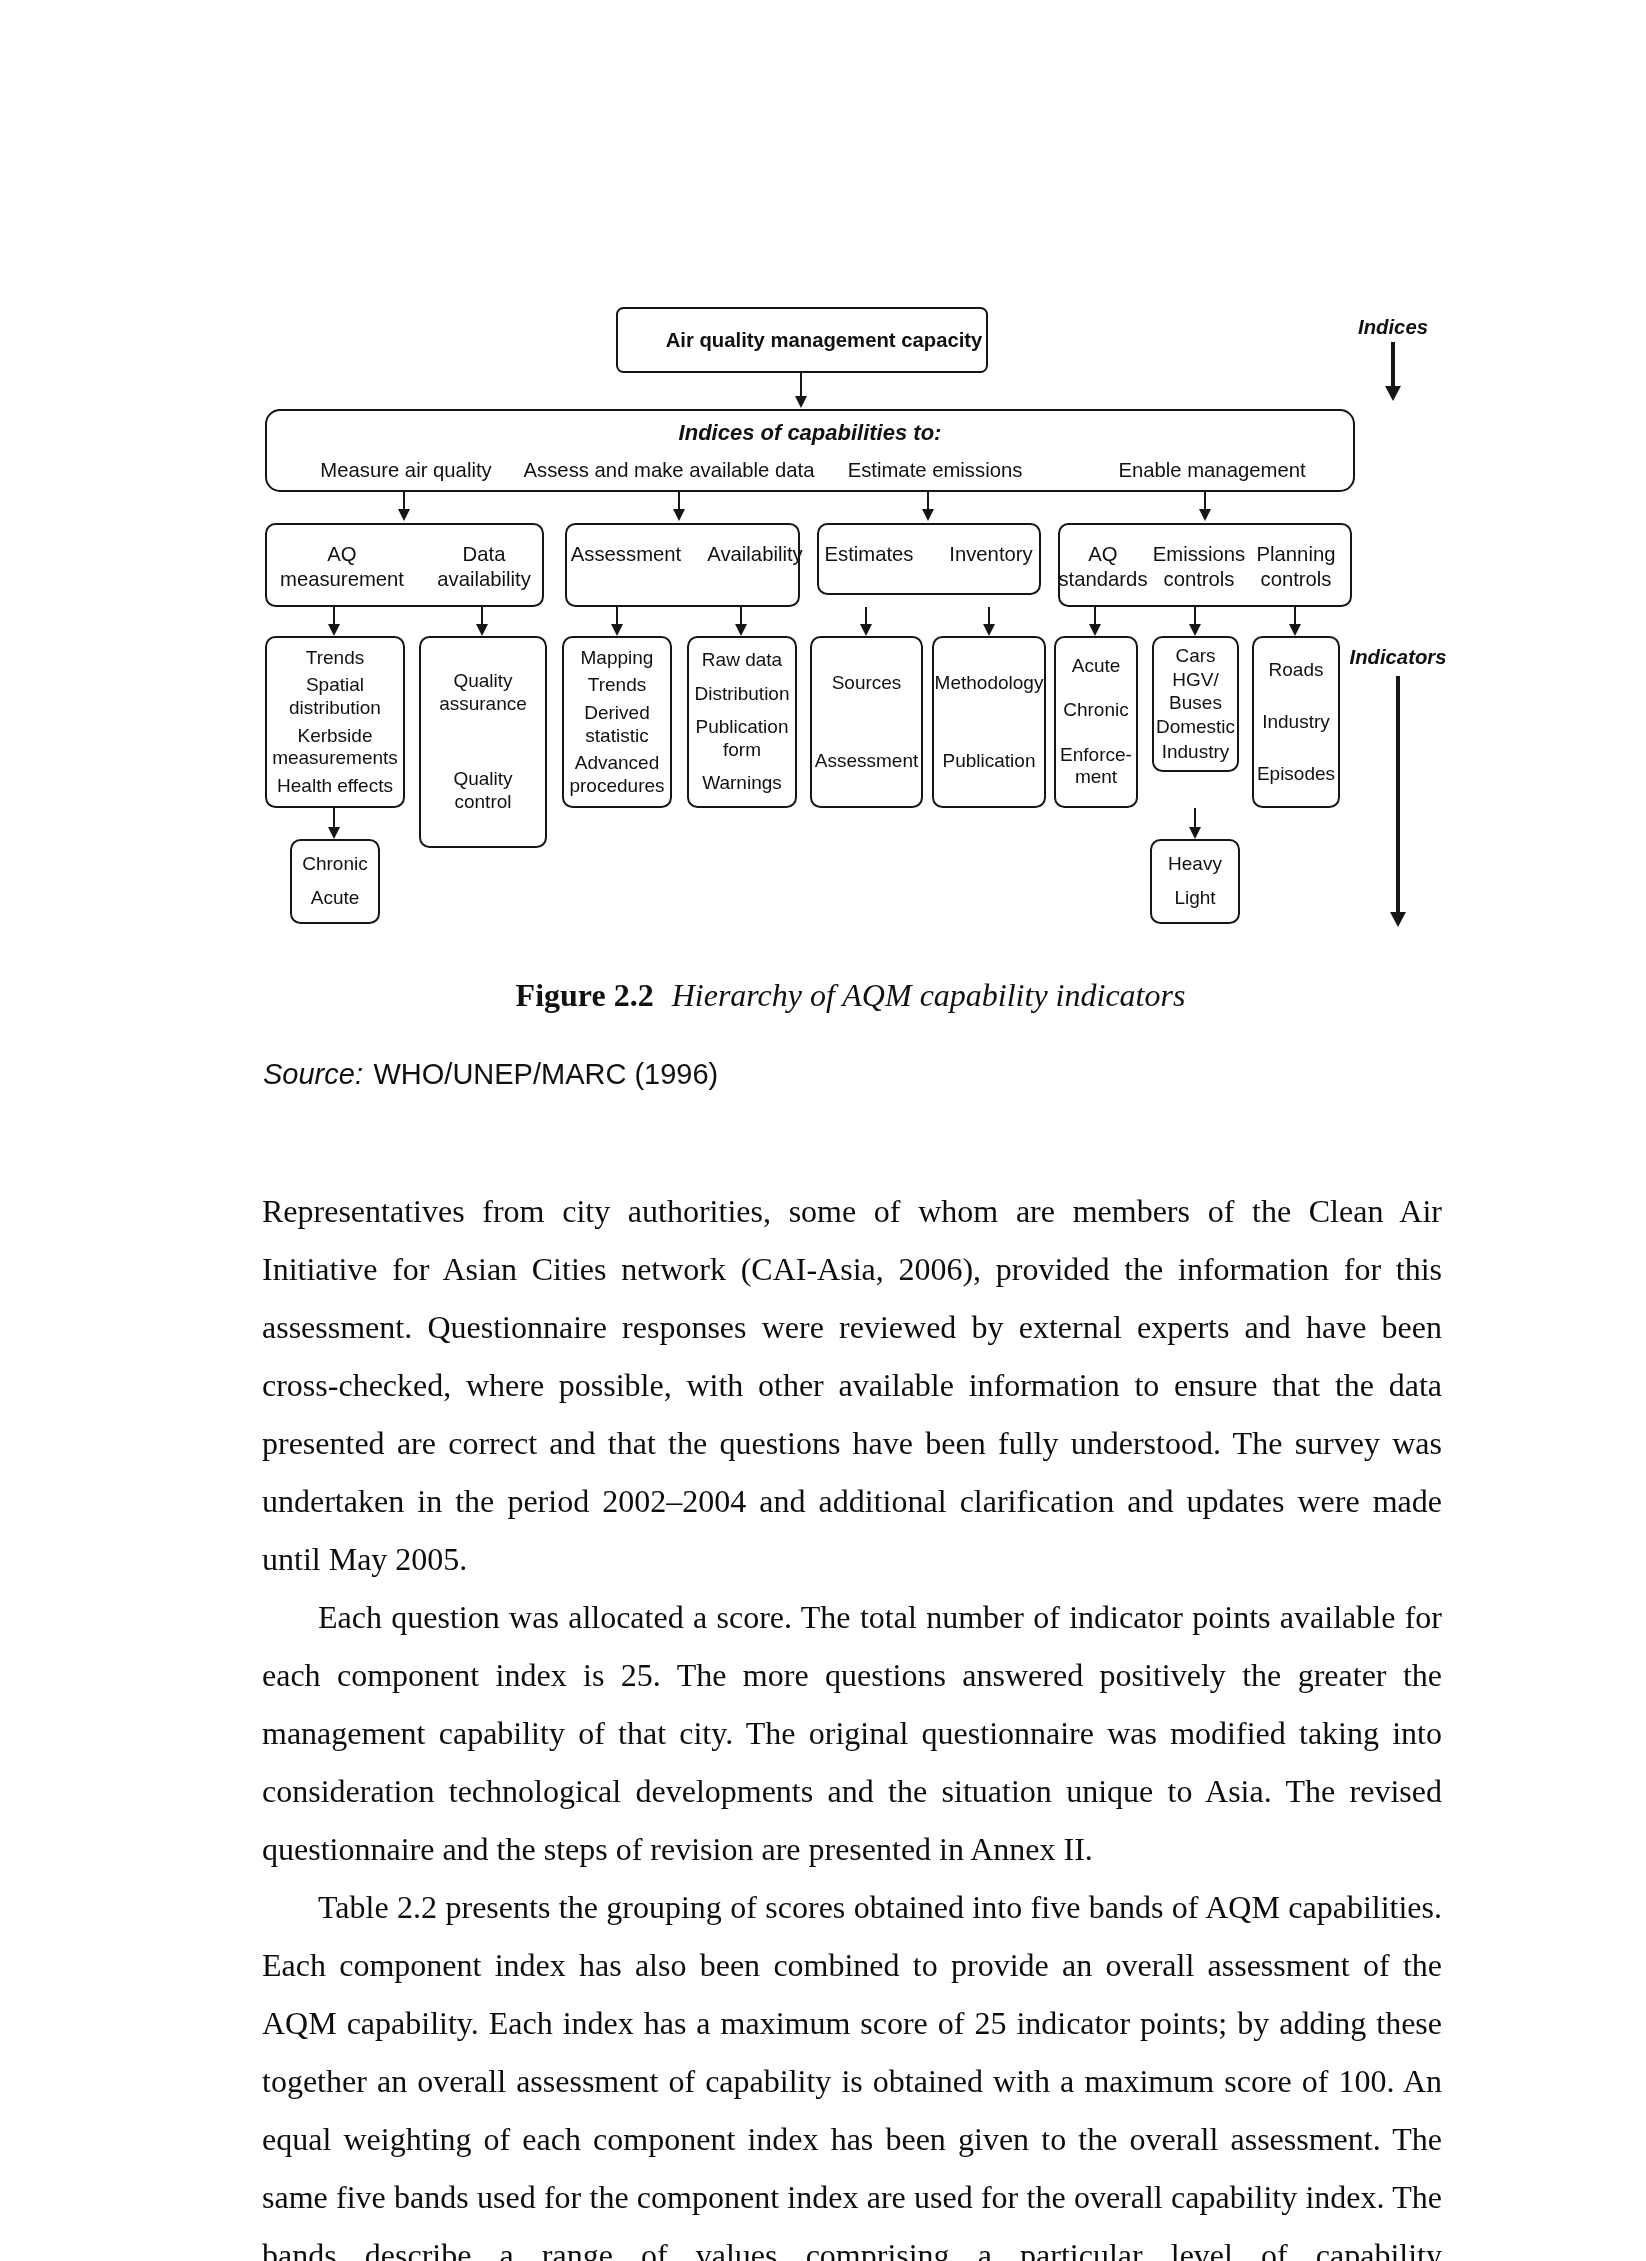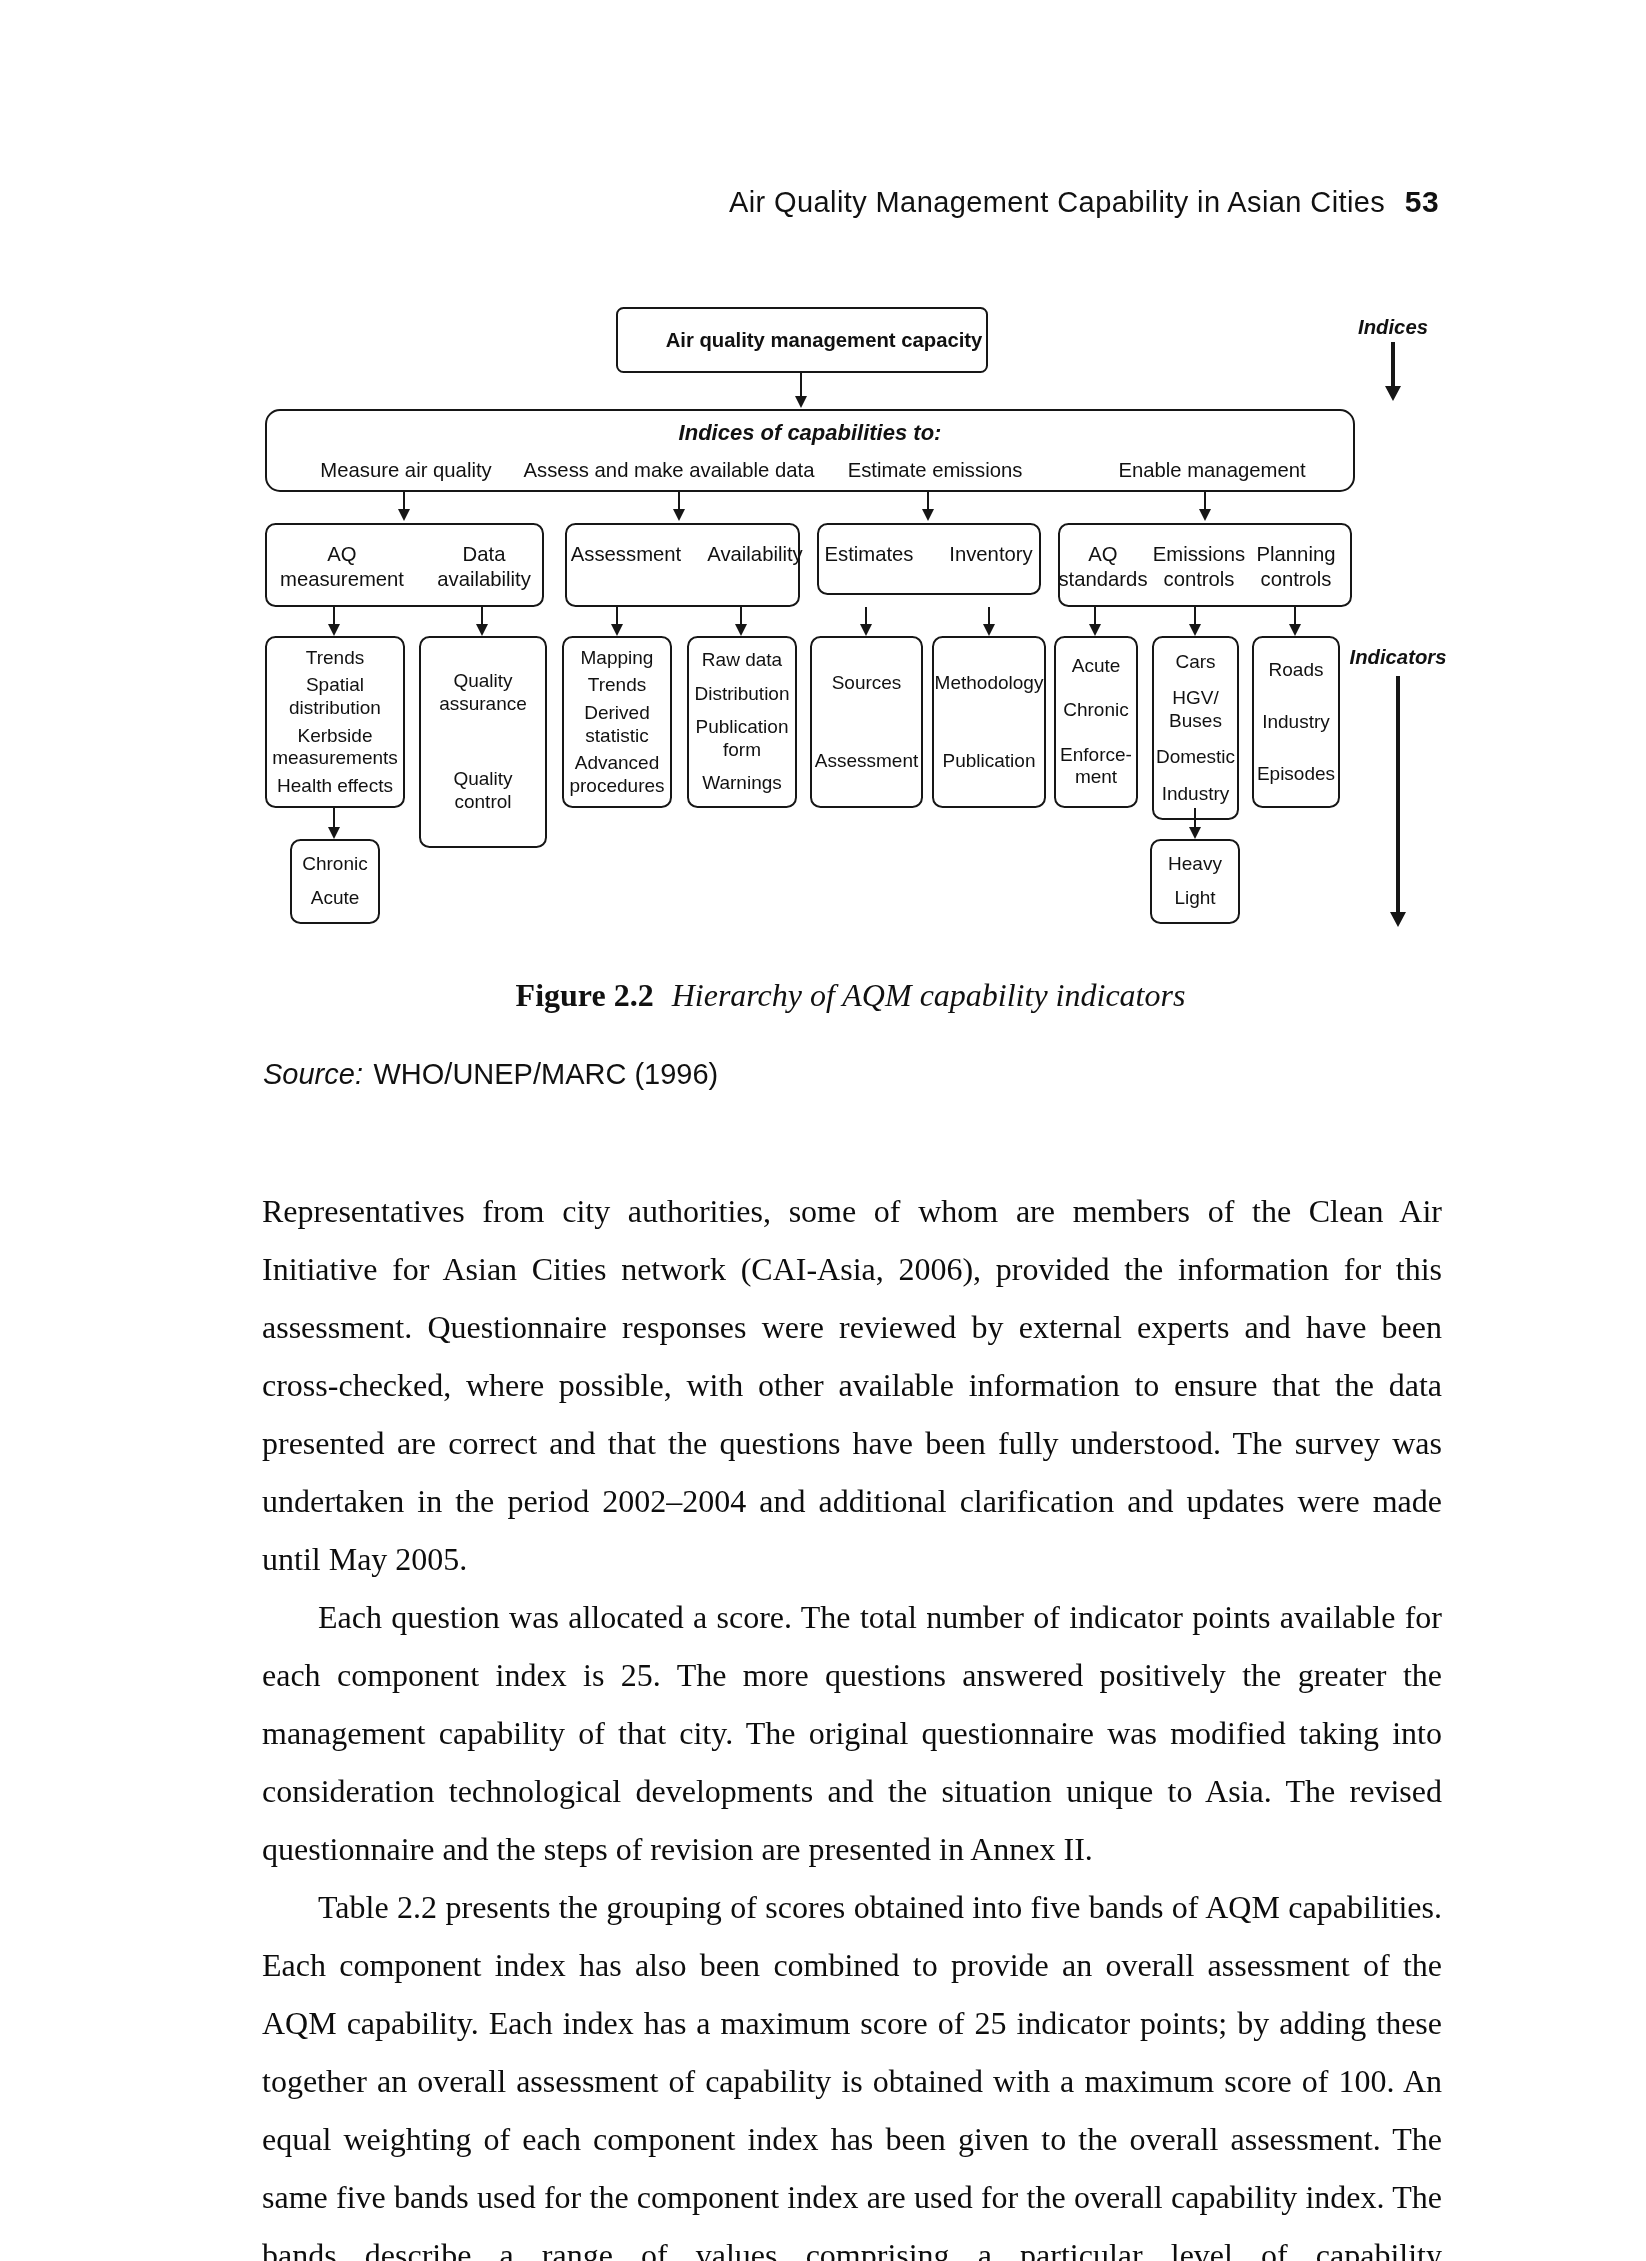--- a/index.html
+++ b/index.html
@@ -47,23 +47,20 @@
       font-family:"Liberation Serif",serif;font-size:32px;line-height:58px;
       text-align:justify;color:#0d0d0d;}
   .body p{margin:0;}
   .body p.ind{text-indent:56px;}
 </style>
 </head>
 <body>
 
 <div class="page">
 
-  <div class="hdr">
-    <span>Air Quality Management Capability in Asian Cities</span><span class="pg">53</span>
-  </div>
 
   <div class="bx rootbx" style="left:616px;top:307px;width:372px;height:66px;">
     <span>Air quality management capacity</span>
   </div>
   <div class="arr" style="left:800px;top:373px;height:24px;"></div>
 
   <div class="side-label" style="left:1393px;top:316px;">Indices</div>
   <div class="arr big" style="left:1391px;top:342px;height:45px;"></div>
 
   <div class="bx capsbx" style="left:265px;top:409px;width:1090px;height:83px;">
@@ -148,21 +145,21 @@
   <div class="bx lst" style="left:932px;top:636px;width:114px;height:172px;">
     <span>Methodology</span>
     <span>Publication</span>
   </div>
   <div class="bx lst" style="left:1054px;top:636px;width:84px;height:172px;">
     <span>Acute</span>
     <span>Chronic</span>
     <span>Enforce-
 ment</span>
   </div>
-  <div class="bx lst" style="left:1152px;top:636px;width:87px;height:184px;">
+  <div class="bx lst" style="left:1152px;top:636px;width:87px;height:136px;">
     <span>Cars</span>
     <span>HGV/
 Buses</span>
     <span>Domestic</span>
     <span>Industry</span>
   </div>
   <div class="bx lst" style="left:1252px;top:636px;width:88px;height:172px;">
     <span>Roads</span>
     <span>Industry</span>
     <span>Episodes</span>

